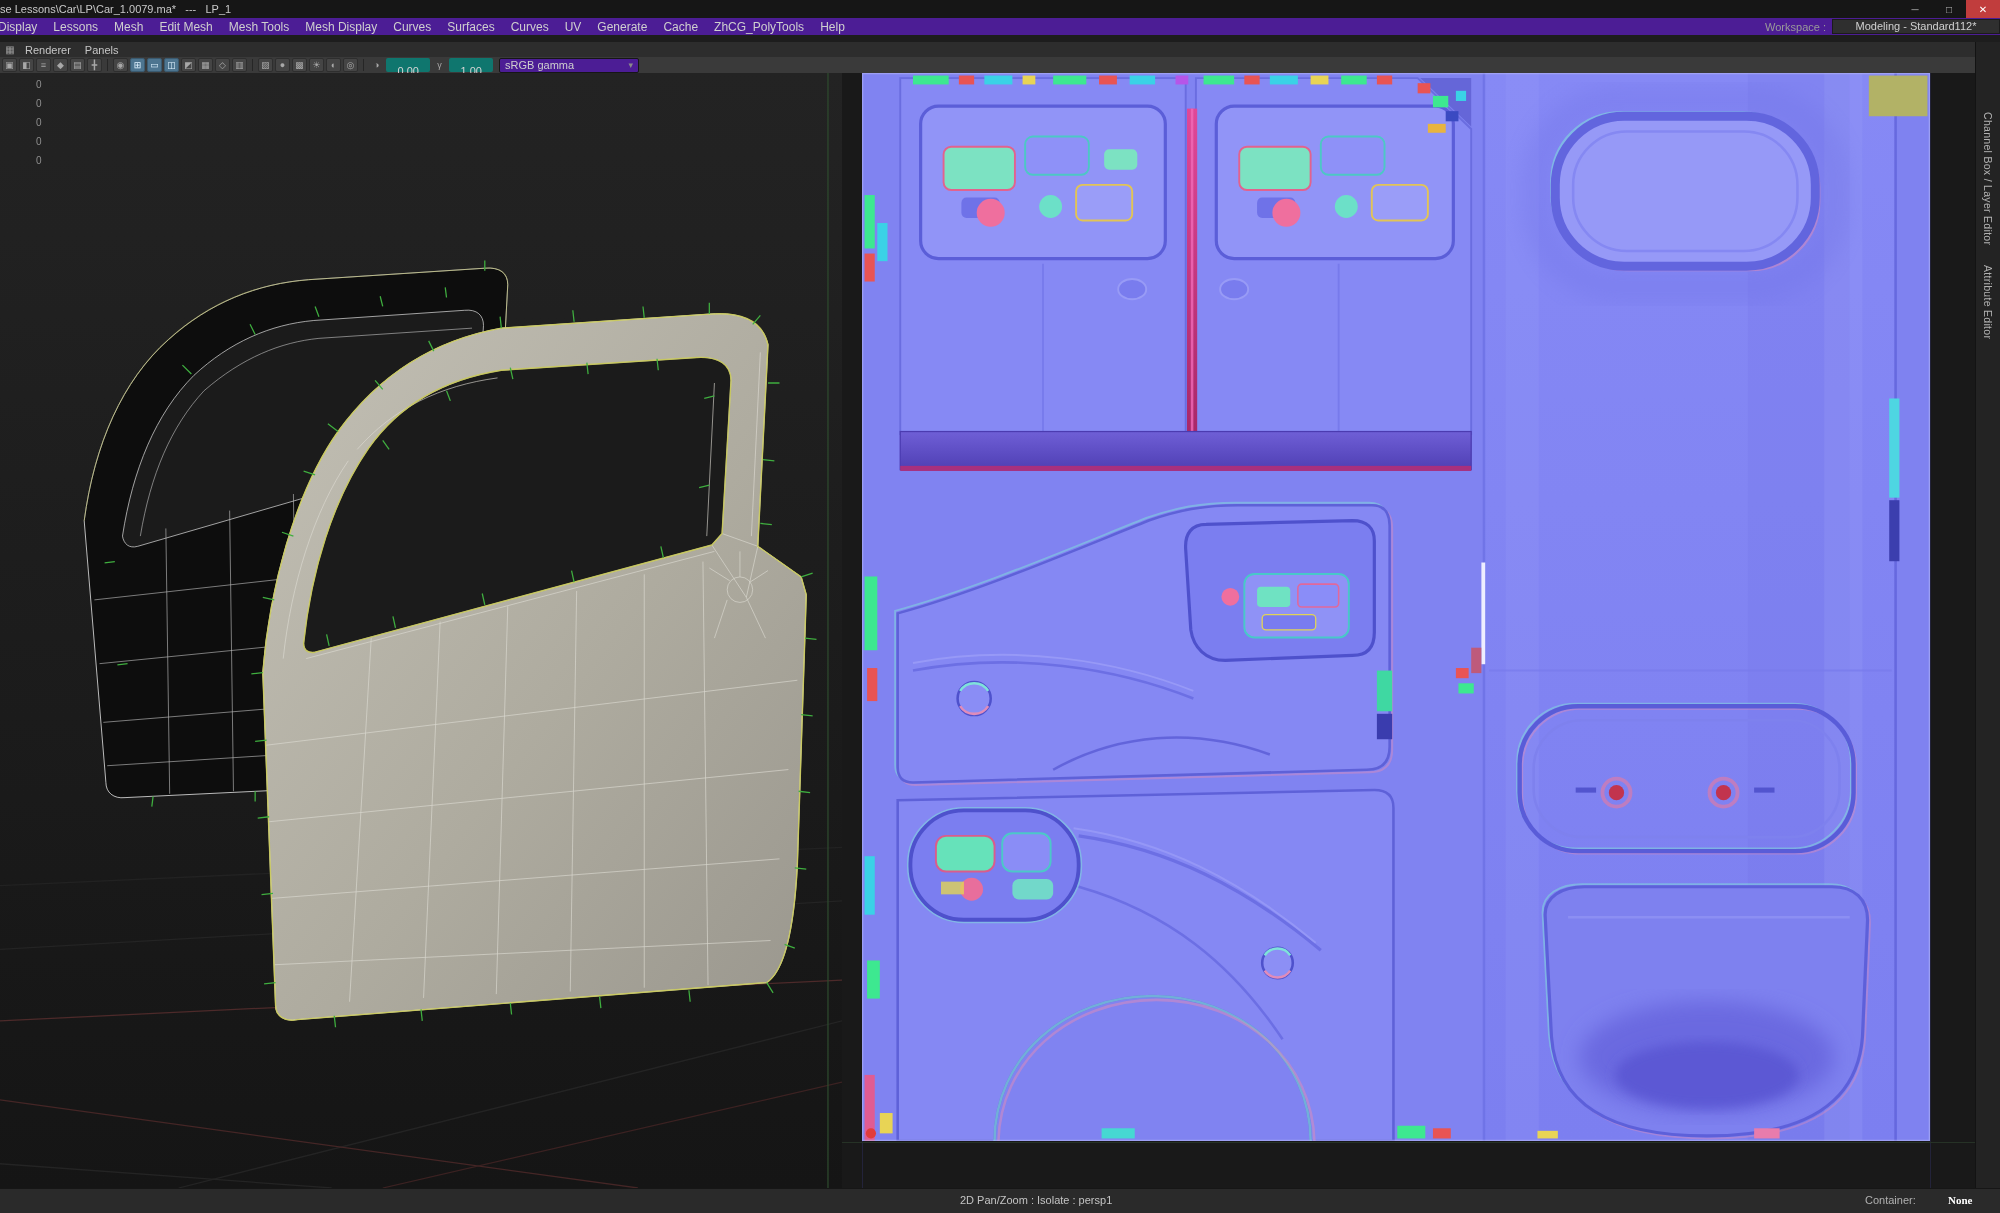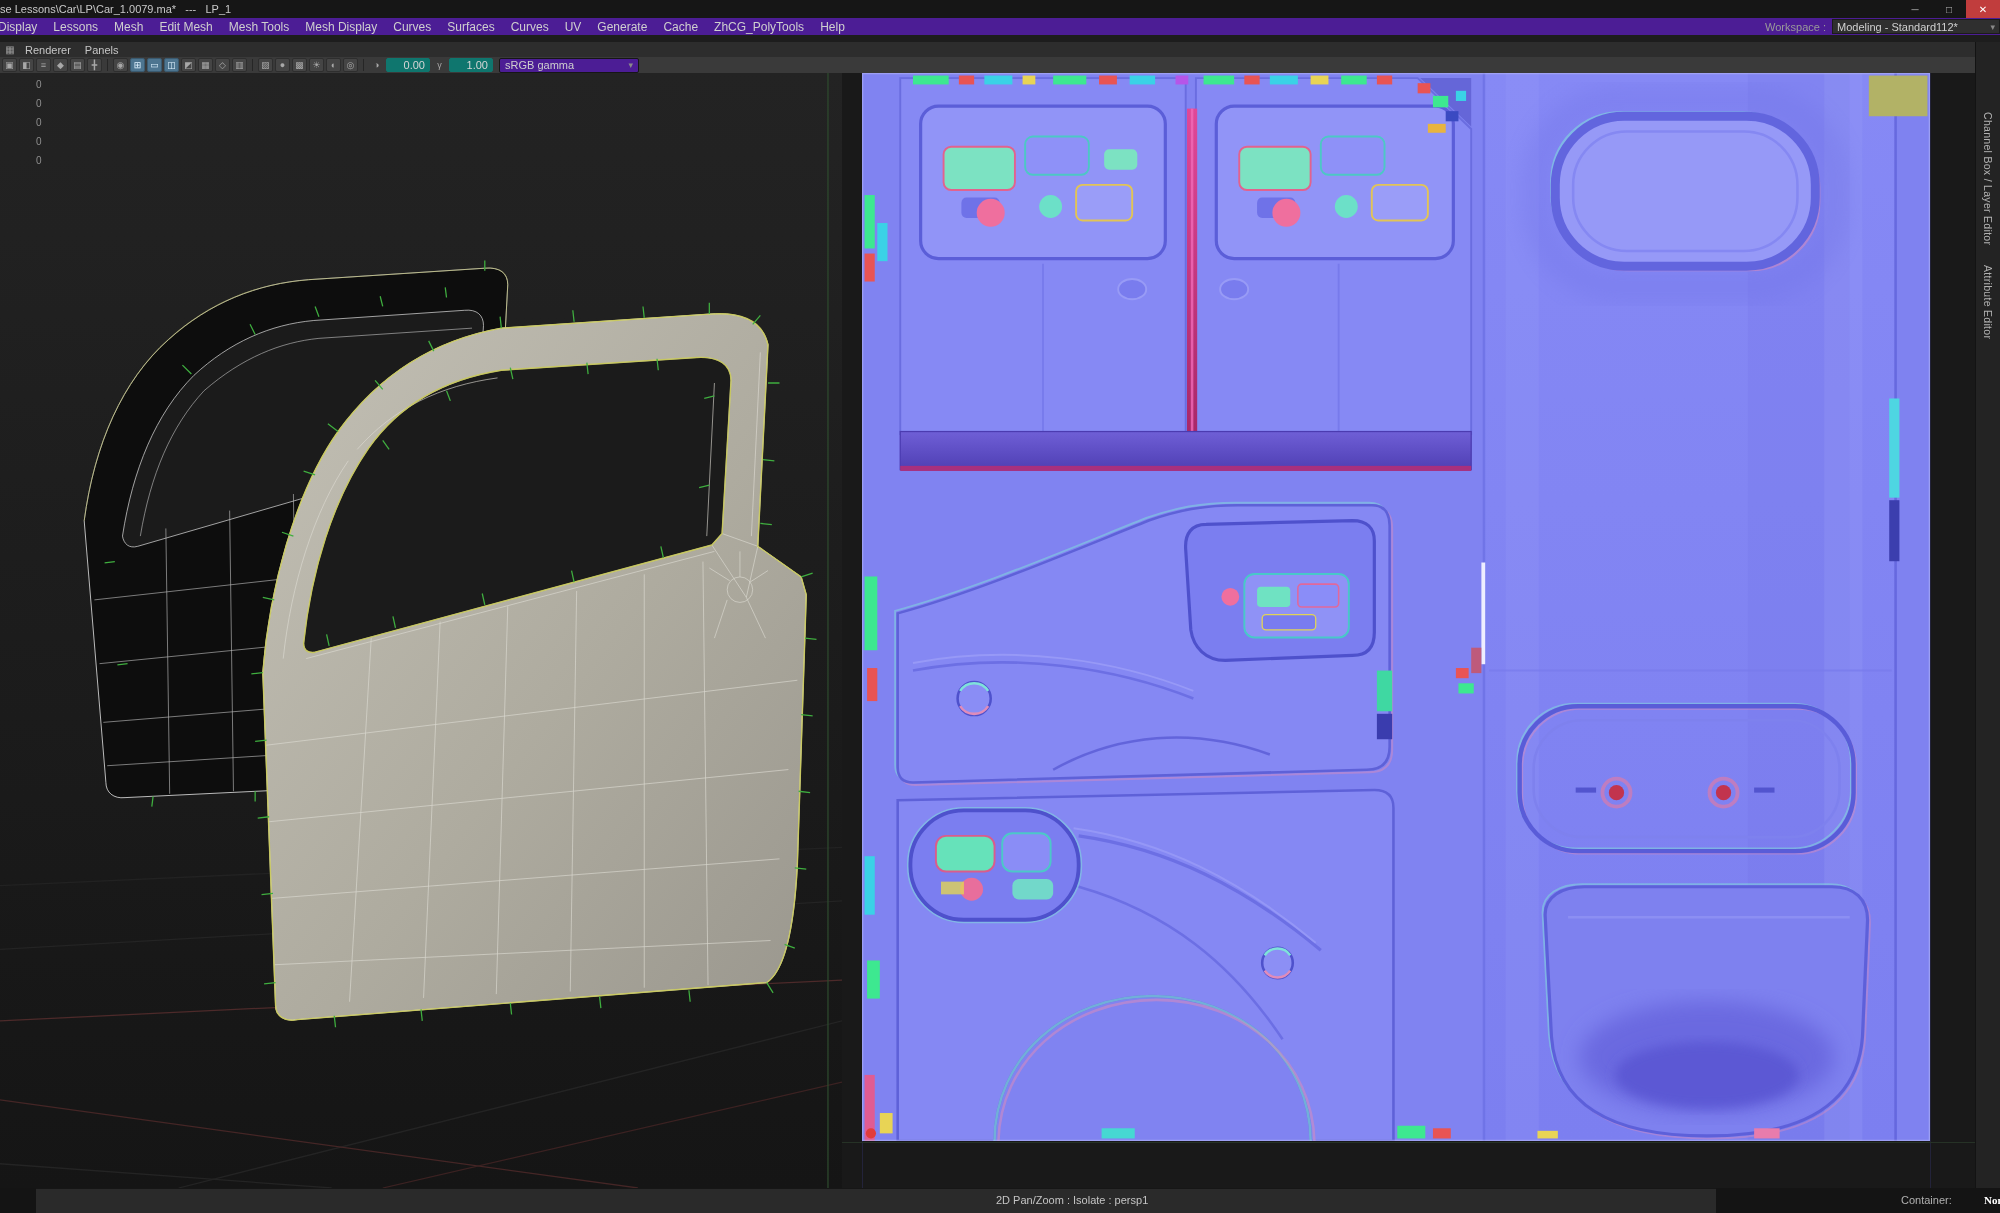--- a/index.html
+++ b/index.html
@@ -19,37 +19,37 @@
     font-size:10px; color:#b8b8b8; cursor:default; }
   .winbtn.close { background:#c13d3d; color:#fff; }
   
   .menubar { position:absolute; left:0; top:18px; width:2000px; height:17px;
     background:#4c1d95; display:flex; align-items:center; font-size:12px; color:#cfcfcf; overflow:hidden; }
   .menus { display:flex; margin-left:-10px; }
   .menu-item { padding:0 8px; cursor:default; white-space:nowrap; }
   .workspace { margin-left:auto; display:flex; align-items:center; gap:6px; 
     color:#9a9a9a; font-size:11px; }
   .ws-combo { width:168px; height:15px; background:#2f2f2f; border:1px solid #1b1b1b;
-    color:#d0d0d0; display:flex; align-items:center; padding:0 4px; font-size:11px; }
+    color:#d0d0d0; display:flex; align-items:center; padding:0 4px; font-size:11px;flex-direction:column; }
   .ws-combo .chev { margin-left:auto; color:#8a8a8a; font-size:9px; }
   .gapband { position:absolute; left:0; top:35px; width:2000px; height:7px; background:#1d1d1d; }
   
   .paneltabs { position:absolute; left:0; top:42px; width:2000px; height:15px; background:#2d2d2d;
     display:flex; align-items:center; font-size:11px; color:#c6c6c6; padding-left:2px; }
   .ptab-icon { font-size:10px; color:#9a9a9a; width:16px; text-align:center; }
   .ptab { padding:0 7px; cursor:default; }
   
   .icontoolbar { position:absolute; left:0; top:57px; width:2000px; height:16px; background:#3a3a3a;
     display:flex; align-items:center; gap:2px; padding-left:2px; }
   .tbicon { width:15px; height:14px; background:#454545; border:1px solid #2e2e2e; color:#a8a8a8;
     font-size:9px; line-height:12px; text-align:center; border-radius:2px; flex:none; }
   .tbicon.active { background:#4d7590; color:#dff2ff; border-color:#3a5a70; }
   .tbicon.flat { background:none; border-color:transparent; }
   .tbsep { width:1px; height:12px; background:#262626; margin:0 3px; flex:none; }
-  .tbfield { width:44px; height:14px; background:#0f766e; border:1px solid #0f766e; color:#d6d6d6;
+  .tbfield { width:44px; height:14px; background:#0f766e; border:7px solid #0f766e; color:#d6d6d6;
     font-size:11px; text-align:right; padding:0 4px; line-height:12px; border-radius:2px; flex:none; }
   .vt-combo { width:140px; height:15px; background:#4c1d95; border:1px solid #161616; color:#cfcfcf;
     font-size:11px; display:flex; align-items:center; padding:0 5px; border-radius:2px; margin-left:4px; flex:none; }
   .vt-combo .chev { margin-left:auto; font-size:9px; color:#8a8a8a; }
   
   .main { position:absolute; left:0; top:73px; width:2000px; height:1115px; background:#1a1a1a; }
   .viewport-left { position:absolute; left:0; top:0; width:842px; height:1115px;
     background:linear-gradient(#232323, #1a1a1a 65%, #151515); overflow:hidden; }
   .hud { position:absolute; left:36px; top:2px; color:#8f8f8f; font-size:10px; line-height:19px; }
   .hud span { display:block; }
@@ -58,22 +58,22 @@
   .texture-svg { position:absolute; left:20px; top:0; display:block; }
   .tex-guide-v { position:absolute; top:0; width:1px; height:1115px; background:#23233a; }
   .tex-guide-h { position:absolute; left:0; top:1069px; width:1133px; height:1px; background:#263226; }
   
   .side-strip { position:absolute; left:1975px; top:42px; width:25px; height:1146px;
     background:#232323; border-left:1px solid #131313; display:flex; flex-direction:column;
     align-items:center; padding-top:70px; gap:20px; }
   .vtab { writing-mode:vertical-rl; font-size:10.5px; color:#b2b2b2; letter-spacing:.3px;
     white-space:nowrap; cursor:default; }
   
-  .statusbar { position:absolute; left:0; top:1188px; width:1680px; height:25px; background:#2a2a2a;
-    border-top:1px solid #161616; font-size:11px; color:#c4c4c4;margin-left:36px; }
+  .statusbar { position:absolute; left:0; top:1188px; width:2000px; height:25px; background:#2a2a2a;
+    border-top:1px solid #161616; font-size:11px; color:#c4c4c4; }
   .status-msg { position:absolute; left:960px; top:5px; }
   .container-label { position:absolute; left:1865px; top:5px; color:#b0b0b0; }
   .container-value { position:absolute; left:1948px; top:5px; color:#ffffff; font-weight:bold;font-family:Liberation Serif, serif; }
 </style>
 </head>
 <body>
 
 <div class="titlebar">
   <span class="title">se Lessons\Car\LP\Car_1.0079.ma*   ---   LP_1</span>
   <div class="wincontrols">

